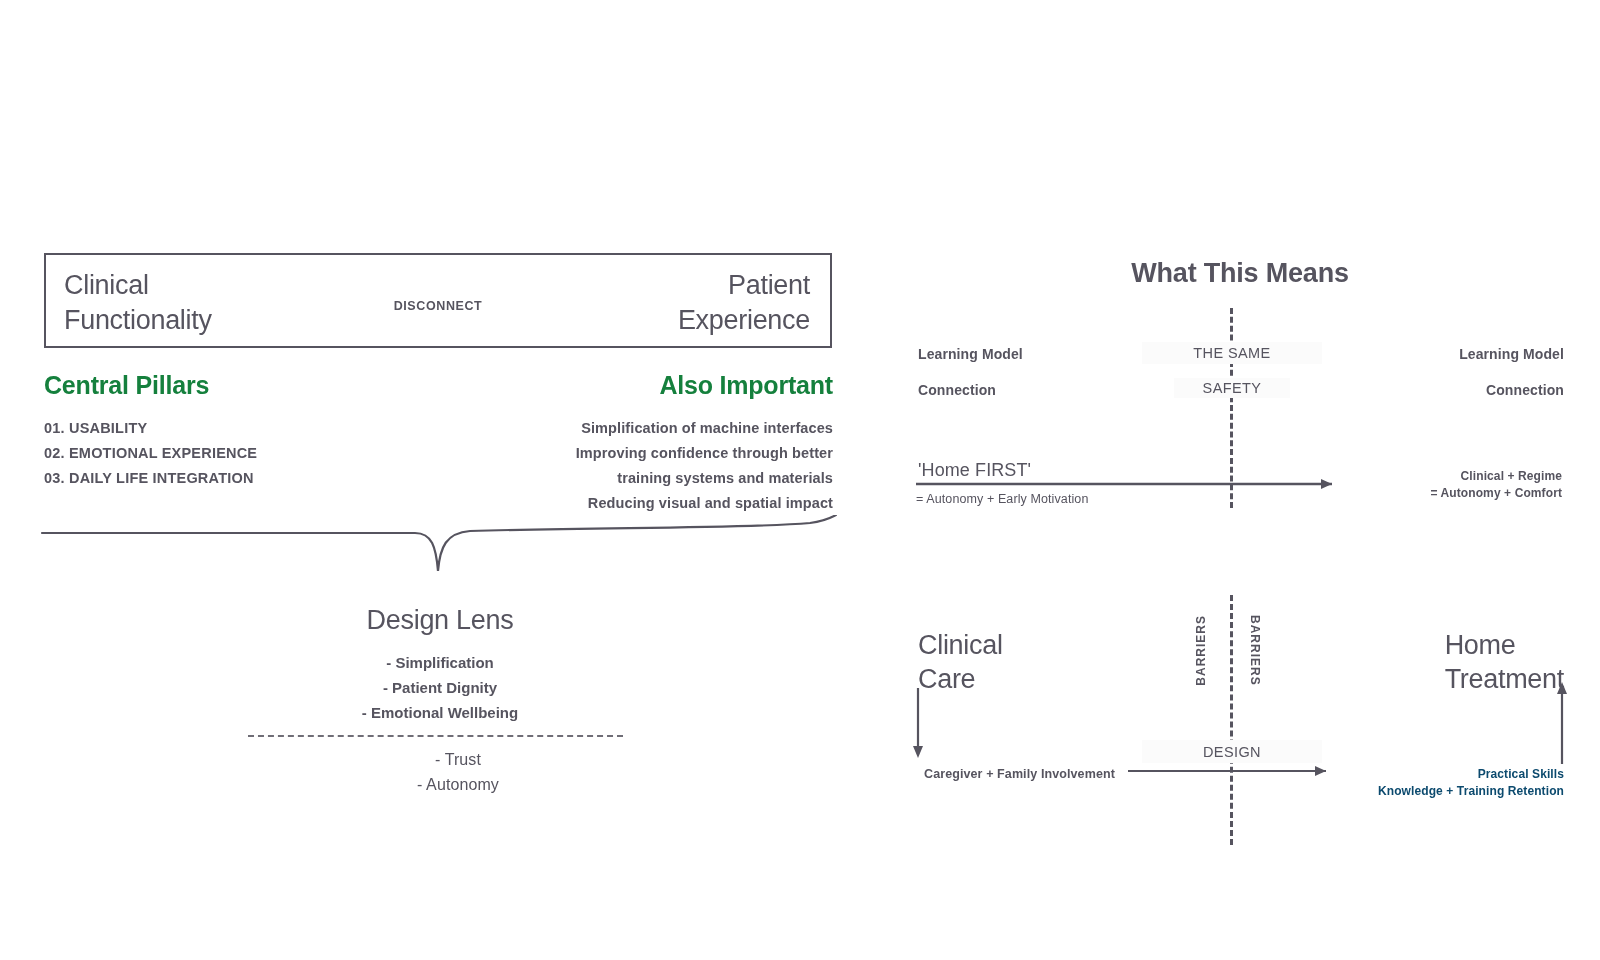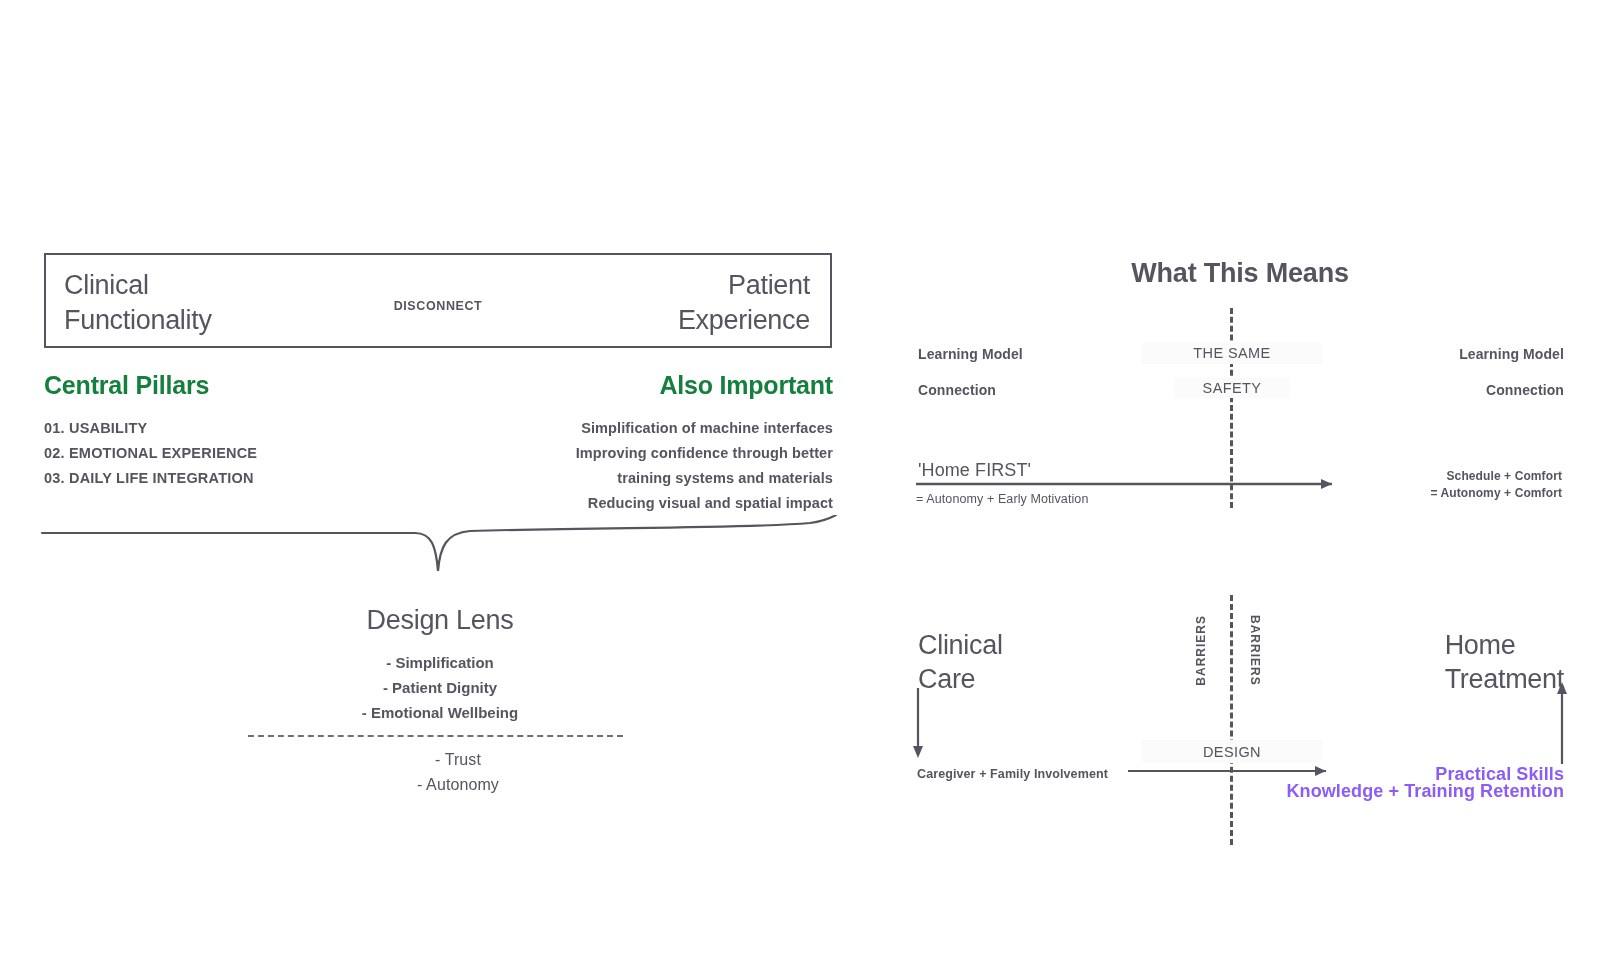--- a/index.html
+++ b/index.html
@@ -321,37 +321,37 @@
 
   .barriers-left  { left: 314px; top: 595px; transform: rotate(180deg); }
   .barriers-right { left: 368px; top: 595px; }
 
   .down-arrow  { position: absolute; left: 28px;  top: 668px; width: 20px; height: 72px; }
   .up-arrow    { position: absolute; right: 28px; top: 660px; width: 20px; height: 84px; }
   .bottom-arrow{ position: absolute; left: 248px; top: 743px; width: 210px; height: 16px; }
 
   .caregiver-label {
     position: absolute;
-    left: 37px;
+    left: 44px;
     top: 747px;
     font-size: 12.5px;
     font-weight: 700;
     color: #56545f;
     letter-spacing: 0.1px;
   }
 
   .bottom-right-label {
     position: absolute;
     right: 36px;
     top: 746px;
     text-align: right;
-    font-size: 18px;
+    font-size: 12px;
     font-weight: 700;
     line-height: 17px;
-    color: #8b5cf6;
+    color: #0c4a6e;
     letter-spacing: 0.1px;
   }
 </style>
 </head>
 <body>
 
 <div id="canvas">
 
   <div class="left-panel">
 
@@ -421,21 +421,21 @@
     <div class="home-first">'Home FIRST'</div>
 
     <svg class="mid-arrow" viewBox="0 0 430 18">
       <line x1="0" y1="9" x2="416" y2="9" stroke="#56545f" stroke-width="2.4"></line>
       <path d="M416 9 L405 4 L405 14 Z" fill="#56545f"></path>
     </svg>
 
     <div class="autonomy-early">= Autonomy + Early Motivation</div>
 
     <div class="mid-right-label">
-      <div>Schedule + Comfort</div>
+      <div>Clinical + Regime</div>
       <div>= Autonomy + Comfort</div>
     </div>
 
     <div class="corner-title title-clinical-care">
       <div>Clinical</div>
       <div>Care</div>
     </div>
 
     <div class="corner-title title-home-treat">
       <div>Home</div>

